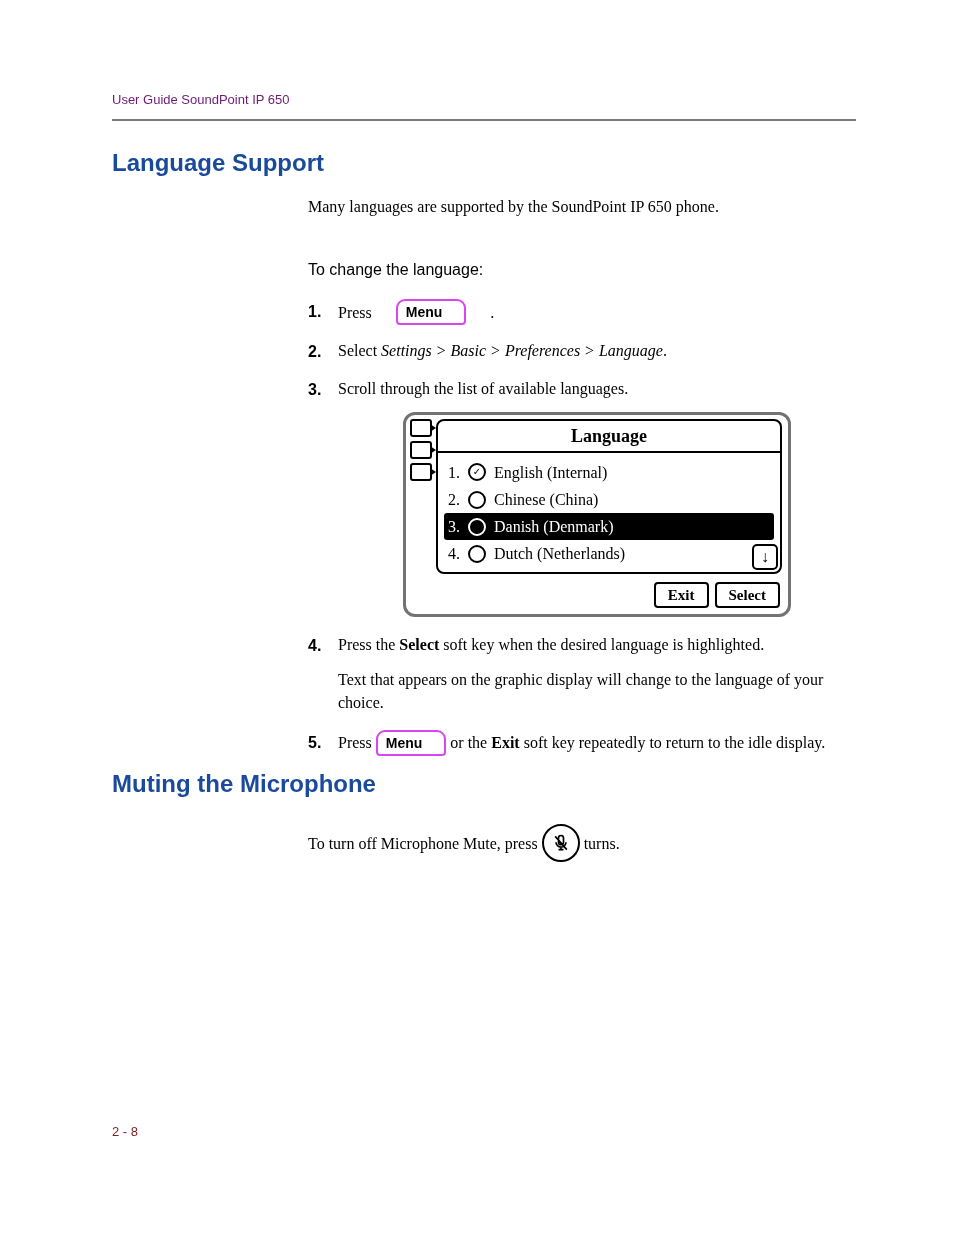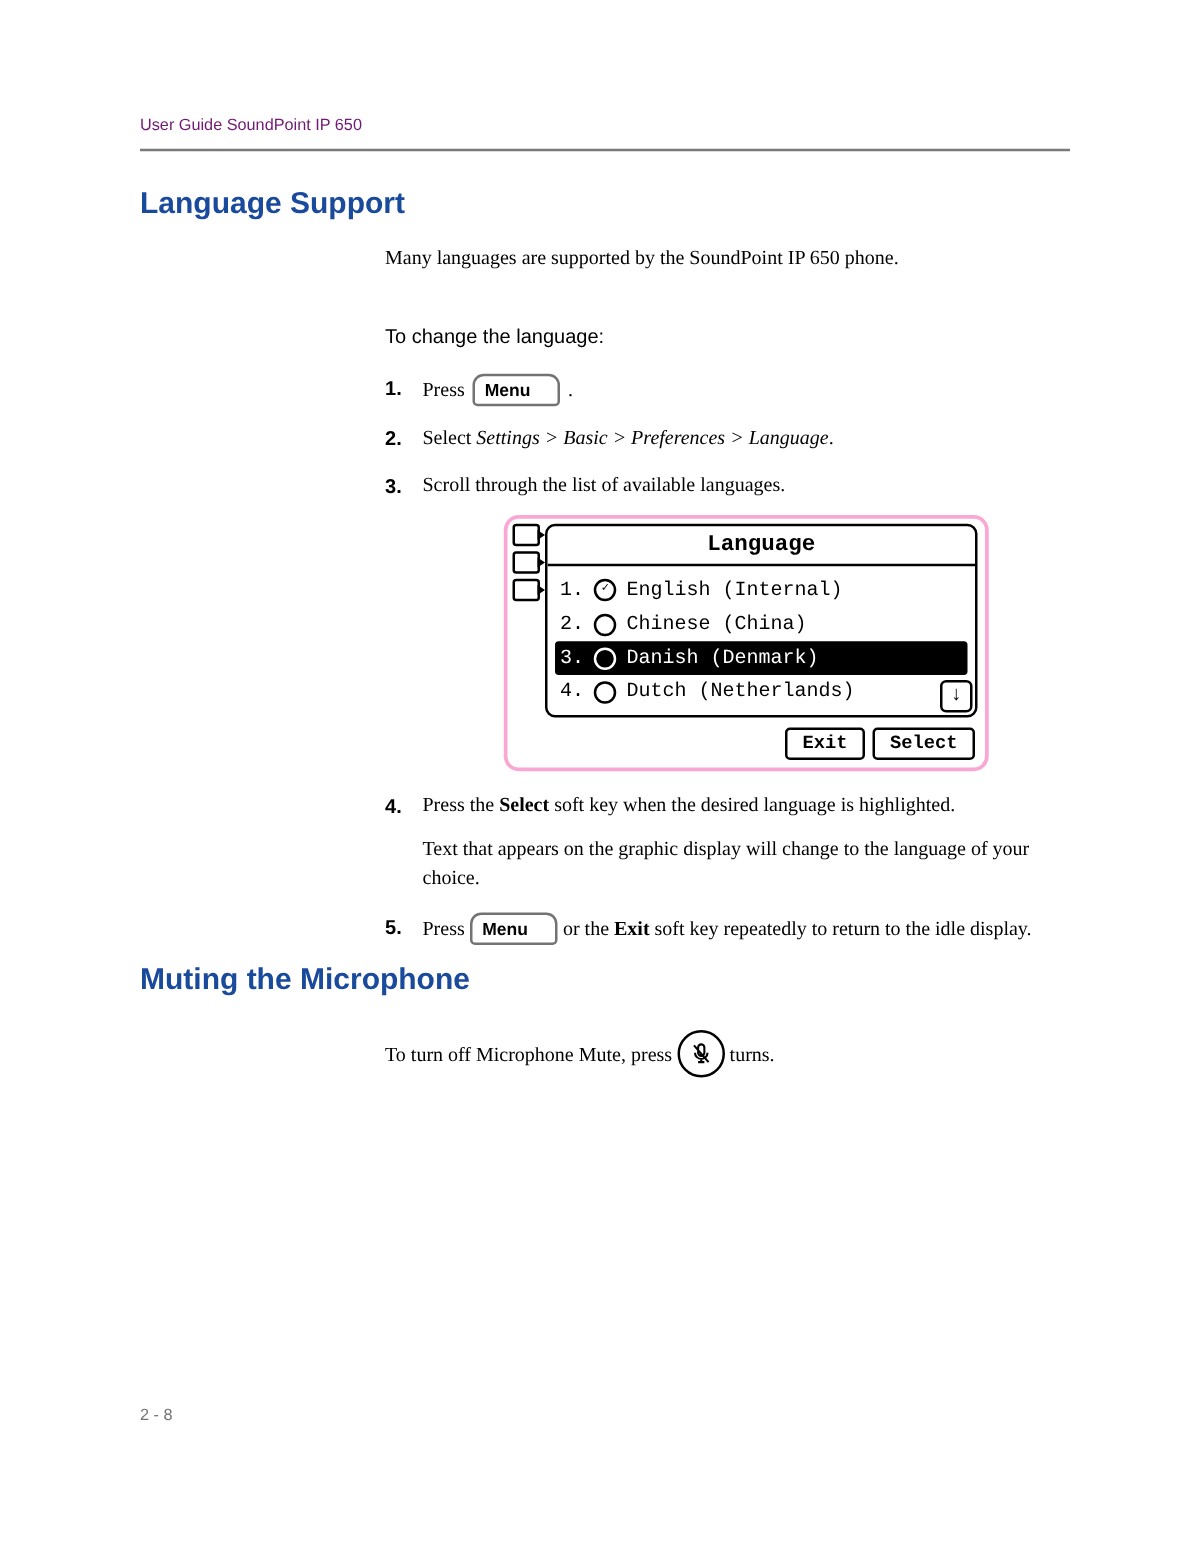--- a/index.html
+++ b/index.html
@@ -59,45 +59,45 @@
     margin-bottom: 14px;
   }
   ol.steps > li::before {
     content: counter(step) ".";
     font-family: "Trebuchet MS", "Helvetica Neue", Arial, sans-serif;
     font-weight: bold;
     position: absolute;
     left: 0;
     top: 1px;
   }
-  .step-line { display: flex; align-items: center; flex-wrap: wrap; gap: 6px; }
+  .step-line { display: flex; align-items: center; flex-wrap: wrap; gap: 24px; }
   .menu-key {
     display: inline-flex;
     align-items: center;
-    border: 2px solid #737373;
+    border: 2px solid #d946ef;
     border-radius: 9px 9px 4px 4px;
     padding: 1px 22px 1px 8px;
     font-family: Arial, sans-serif;
     font-weight: bold;
     font-size: 14px;
     height: 20px;
     line-height: 18px;
     background: #fff;
   }
   em.nav { font-style: italic; }
   strong.ui { font-weight: bold; }
 
   
   .lcd-wrap { display: flex; justify-content: center; margin: 12px 0 16px 0; }
   .lcd {
     width: 382px;
-    border: 3px solid #f9a8d4;
+    border: 3px solid #737373;
     border-radius: 12px;
     background: #fff;
-    font-family: Liberation Mono, monospace;
+    font-family: Liberation Serif, serif;
     position: relative;
     overflow: hidden;
   }
   .lcd-left-icons {
     position:absolute;
     left:4px; top:4px;
     display:flex; flex-direction:column; gap:4px;
   }
   .linekey {
     width:18px; height:14px;
@@ -189,21 +189,21 @@
   .mute-btn svg { width:20px;height:20px; }
 
   .second-section { margin-top: 42px; }
 
   .page-footer {
     position:absolute;
     left:112px;
     bottom:96px;
     font-family: "Trebuchet MS", Arial, sans-serif;
     font-size:13px;
-    color:#737373;
+    color:#7f1d1d;
   }
 </style>
 </head>
 <body>
 
 <div class="page">
 
   <div class="running-header">User Guide SoundPoint IP 650</div>
   <hr class="hr-top">
 

